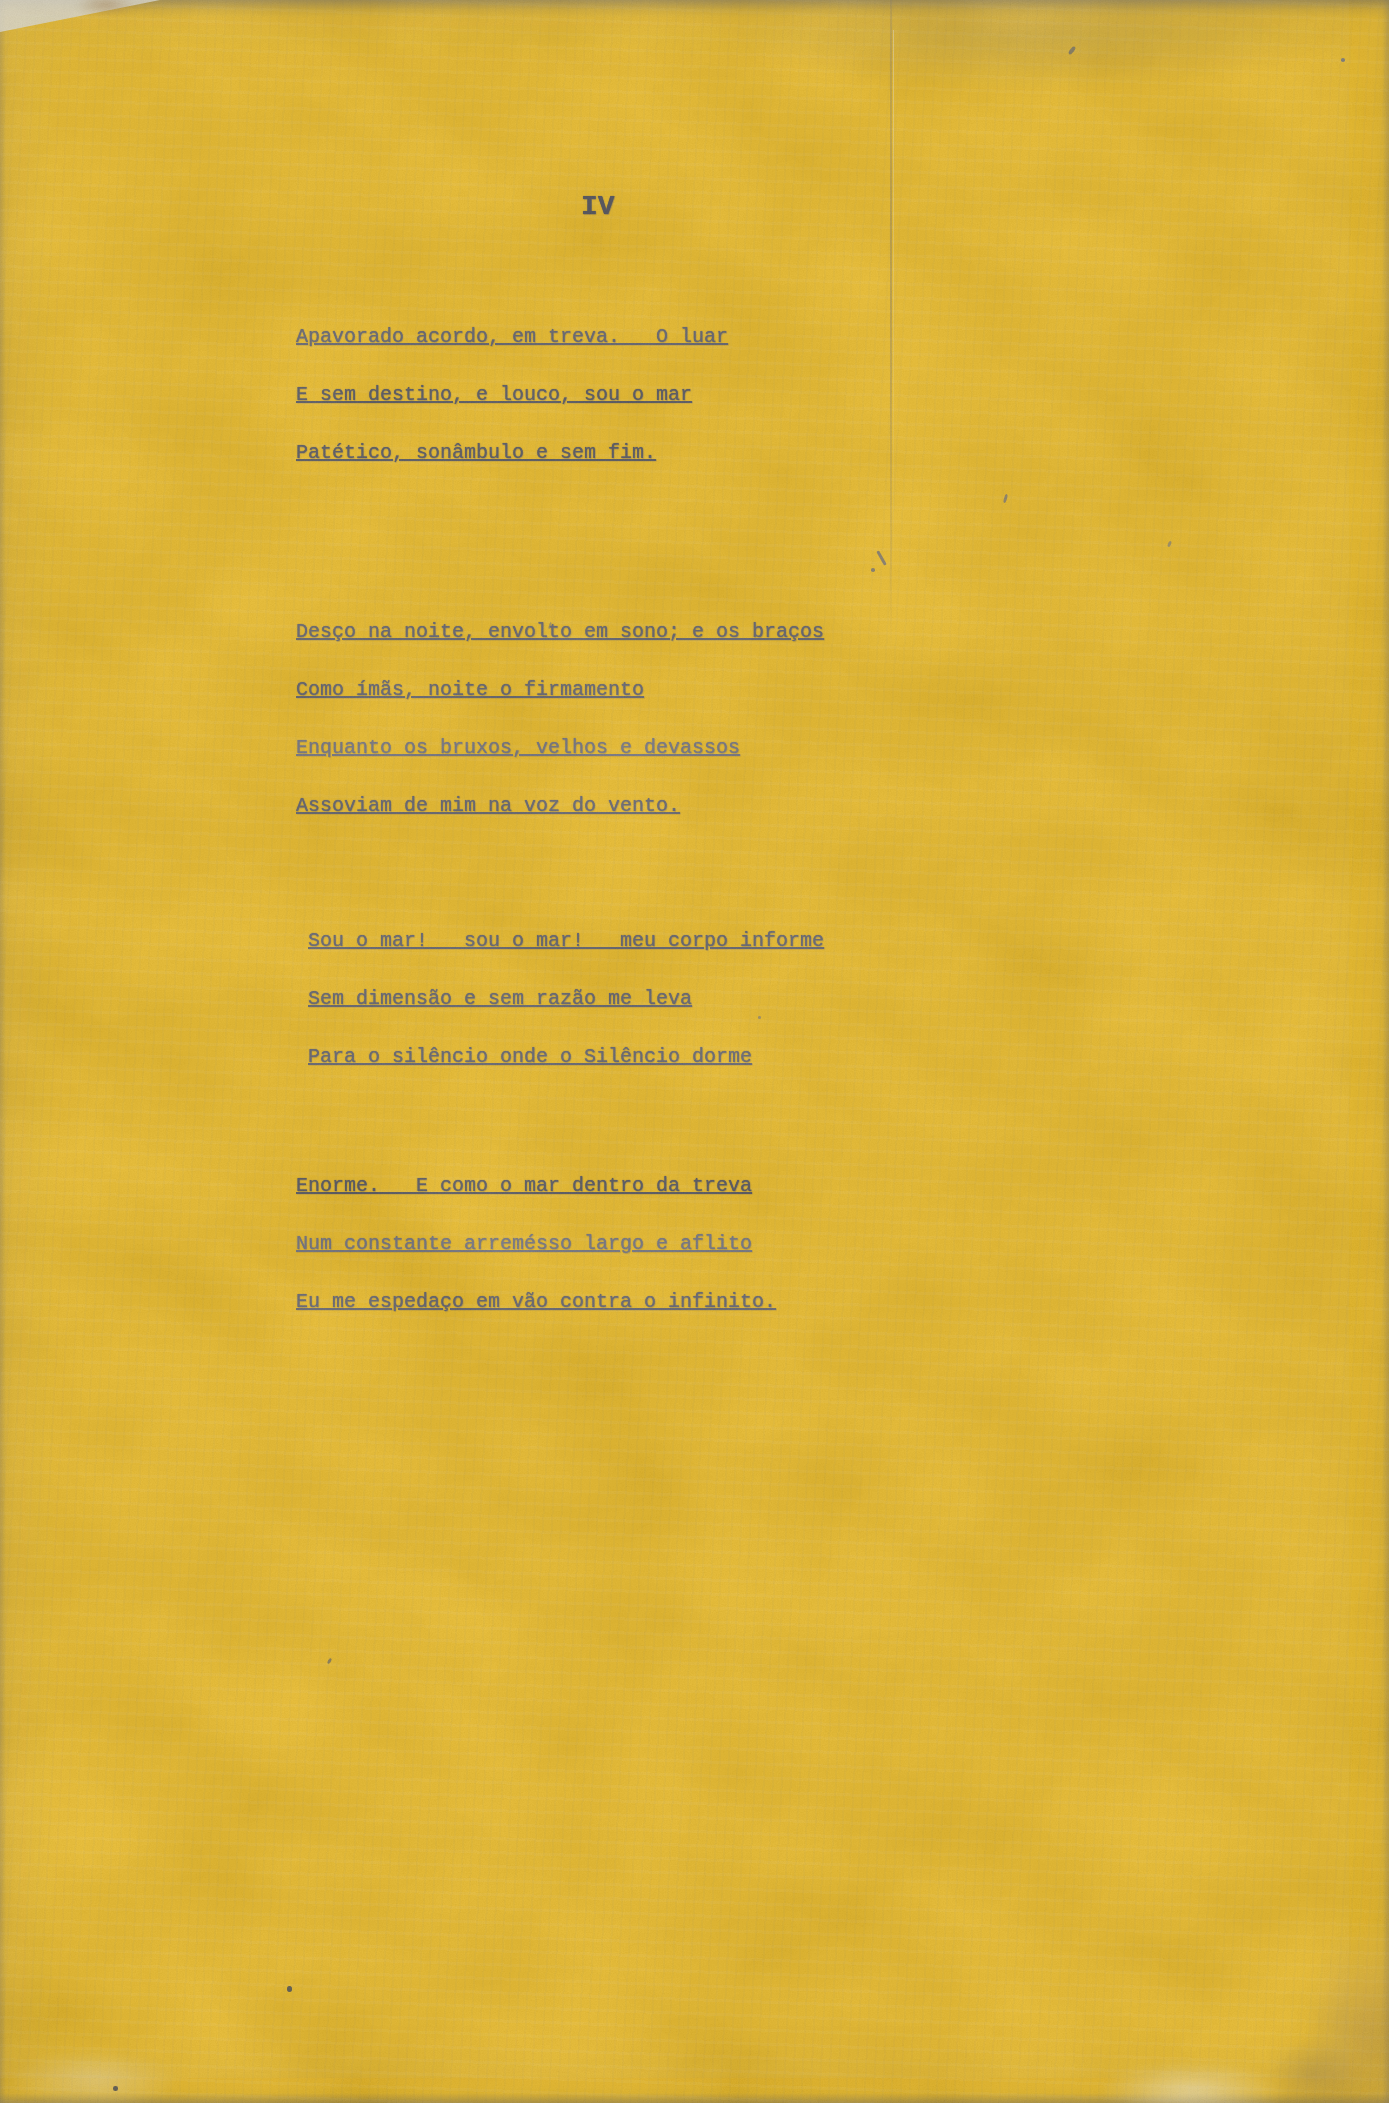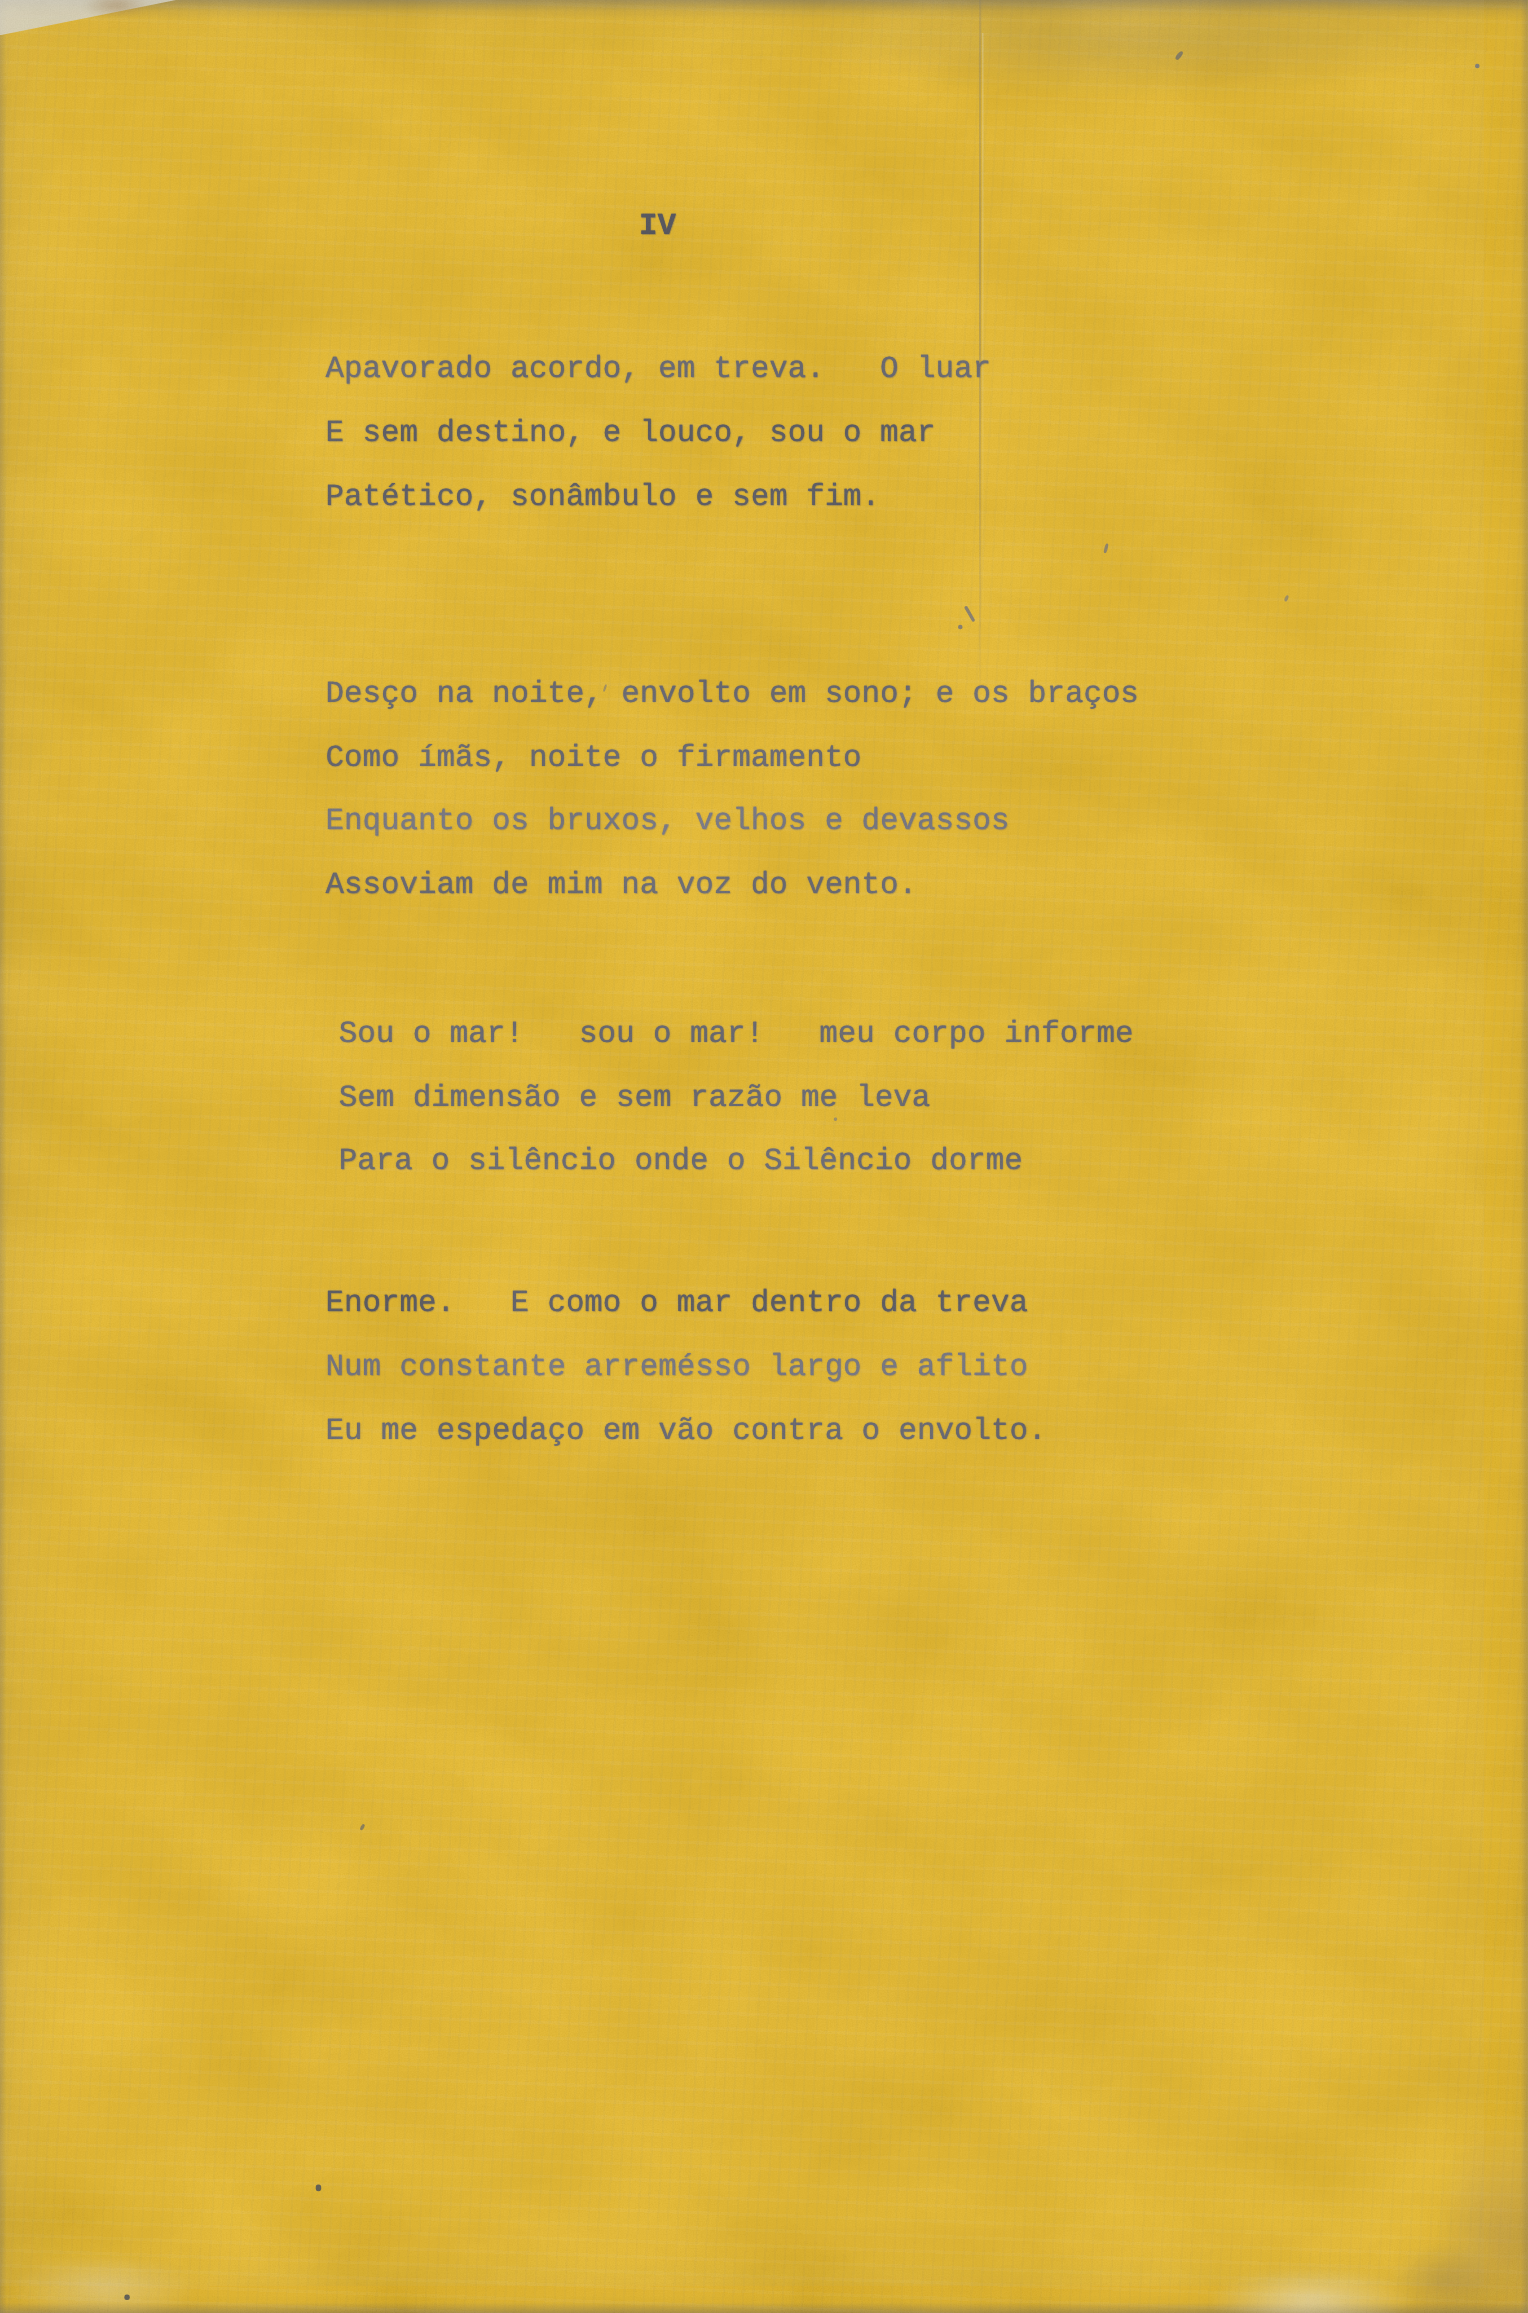--- a/index.html
+++ b/index.html
@@ -77,23 +77,24 @@
   .speck { position: absolute; z-index: 2; border-radius: 45%; }
   
   .poem-title {
     position: absolute; left: 581px; top: 190px; z-index: 3;
     margin: 0; font-size: 28px; font-weight: bold; line-height: 34px;
     color: #393943; white-space: pre;
     text-shadow: 0 0 1px rgba(57,57,67,0.9), 0.6px 0.6px 0.8px rgba(70,70,85,0.35);
   }
   .stanza { position: absolute; left: 296px; z-index: 3; }
   .line {
-    font-size: 28px; line-height: 58px; white-space: pre;
+    font-size: 20px; line-height: 58px; white-space: pre;
     color: #4d4d58;
     text-shadow: 0 0 1.1px currentColor, 0.6px 0.6px 0.8px rgba(70,70,85,0.30);
+    text-decoration: underline;
   }
   .line.dark  { color: #3e3e48; }
   .line.faded { color: #60606c; }
   .s1 { top: 308px; }
   .s2 { top: 603px; }
   .s3 { top: 912px; margin-left: 12px; }
   .s4 { top: 1157px; }
   
   .texture { position: absolute; left: 0; top: 0; z-index: 5; pointer-events: none; }
   .fiber {
@@ -152,21 +153,21 @@
 
   <div class="stanza s3">
     <div class="line">Sou o mar!   sou o mar!   meu corpo informe</div>
     <div class="line">Sem dimensão e sem razão me leva</div>
     <div class="line">Para o silêncio onde o Silêncio dorme</div>
   </div>
 
   <div class="stanza s4">
     <div class="line dark">Enorme.   E como o mar dentro da treva</div>
     <div class="line faded">Num constante arremésso largo e aflito</div>
-    <div class="line">Eu me espedaço em vão contra o envolto.</div>
+    <div class="line">Eu me espedaço em vão contra o infinito.</div>
   </div>
 
   <svg class="texture" width="1389" height="2103" xmlns="http://www.w3.org/2000/svg">
     <defs>
       <filter id="f-mottle" x="0" y="0" width="100%" height="100%">
         <feTurbulence type="fractalNoise" baseFrequency="0.007 0.009" numOctaves="4" seed="4" stitchTiles="stitch"></feTurbulence>
         <feColorMatrix type="saturate" values="0"></feColorMatrix>
         <feComponentTransfer>
             <feFuncA type="linear" slope="0" intercept="1"></feFuncA>
           </feComponentTransfer>

